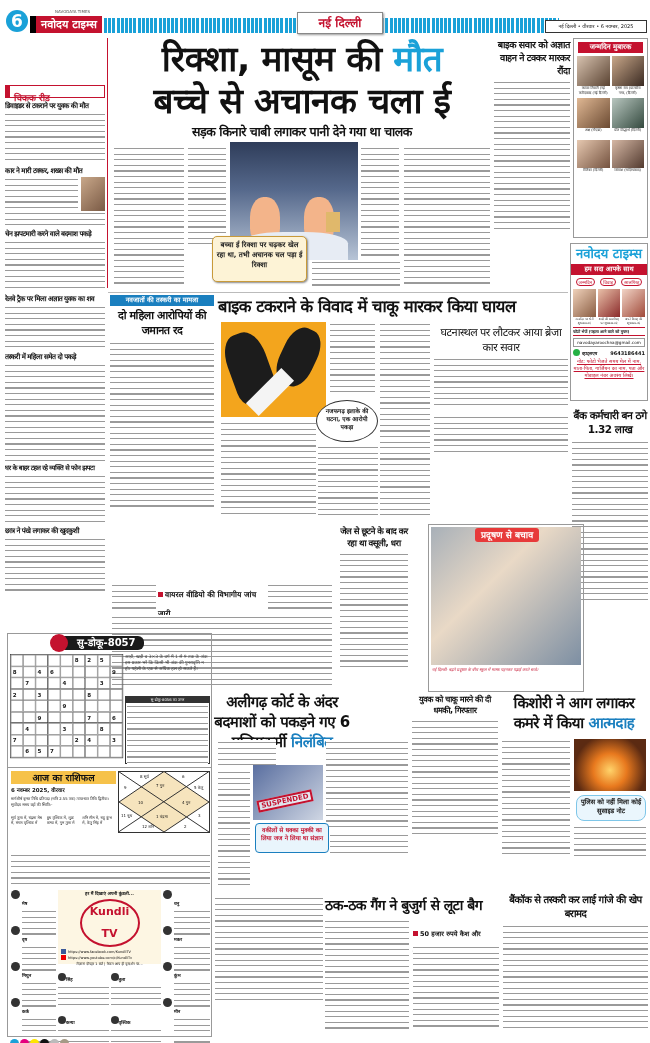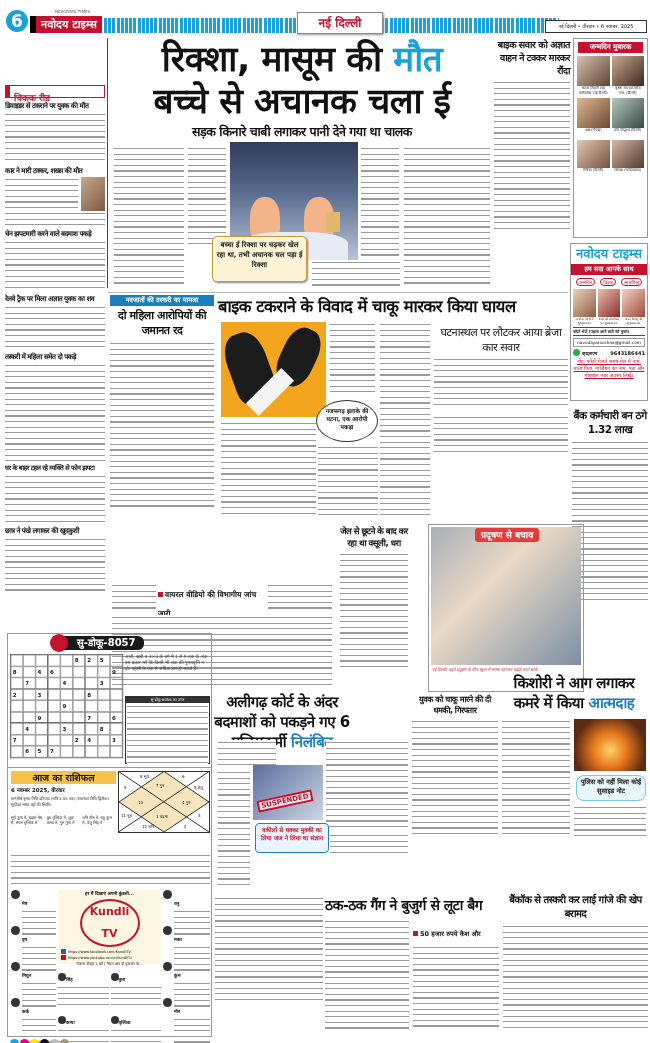--- a/index.html
+++ b/index.html
@@ -300,21 +300,21 @@
 <div class="abs" style="left:255px;top:823px;width:74px;height:30px;background:#e9f5fc;border:1px solid #1a7fbf;border-radius:4px;padding:2px;">
   <span style="display:block;font-size:6px;font-weight:bold;line-height:8px;text-align:center;color:#c4122f">वकीलों से धक्का मुक्की का लिया जज ने लिया था संज्ञान</span>
 </div>
 <div class="abs filler" style="left:330px;top:833px;width:78px;height:22px"></div>
 
 <div class="abs" style="left:412px;top:694px;width:86px;height:160px;">
   <div class="hl" style="font-size:8px;line-height:11px;text-align:center">युवक को चाकू मारने की दी धमकी, गिरफ्तार</div>
   <div class="filler" style="height:118px;margin-top:3px"></div>
 </div>
 
-<div class="abs" style="left:500px;top:673px;width:148px;height:170px;">
+<div class="abs" style="left:500px;top:693px;width:148px;height:170px;">
   <div class="hl" style="font-size:15px;line-height:20px;text-align:center">
     <span>किशोरी ने आग लगाकर कमरे में किया </span><span style="color:#1a7fbf">आत्मदाह</span>
   </div>
   <div class="abs filler" style="left:2px;top:46px;width:68px;height:118px"></div>
   <div class="abs" style="left:74px;top:46px;width:72px;height:52px;background:radial-gradient(circle at 50% 60%,#ffd36a 0,#e8791e 35%,#5b2a12 75%);"></div>
   <div class="abs" style="left:76px;top:102px;width:70px;height:26px;background:#eaf6fd;border:1px solid #7ec6e8;border-radius:8px;padding:2px;">
     <span style="display:block;font-size:6.5px;font-weight:bold;line-height:9px;text-align:center">पुलिस को नहीं मिला कोई सुसाइड नोट</span>
   </div>
   <div class="abs filler" style="left:74px;top:132px;width:72px;height:32px"></div>
 </div>

